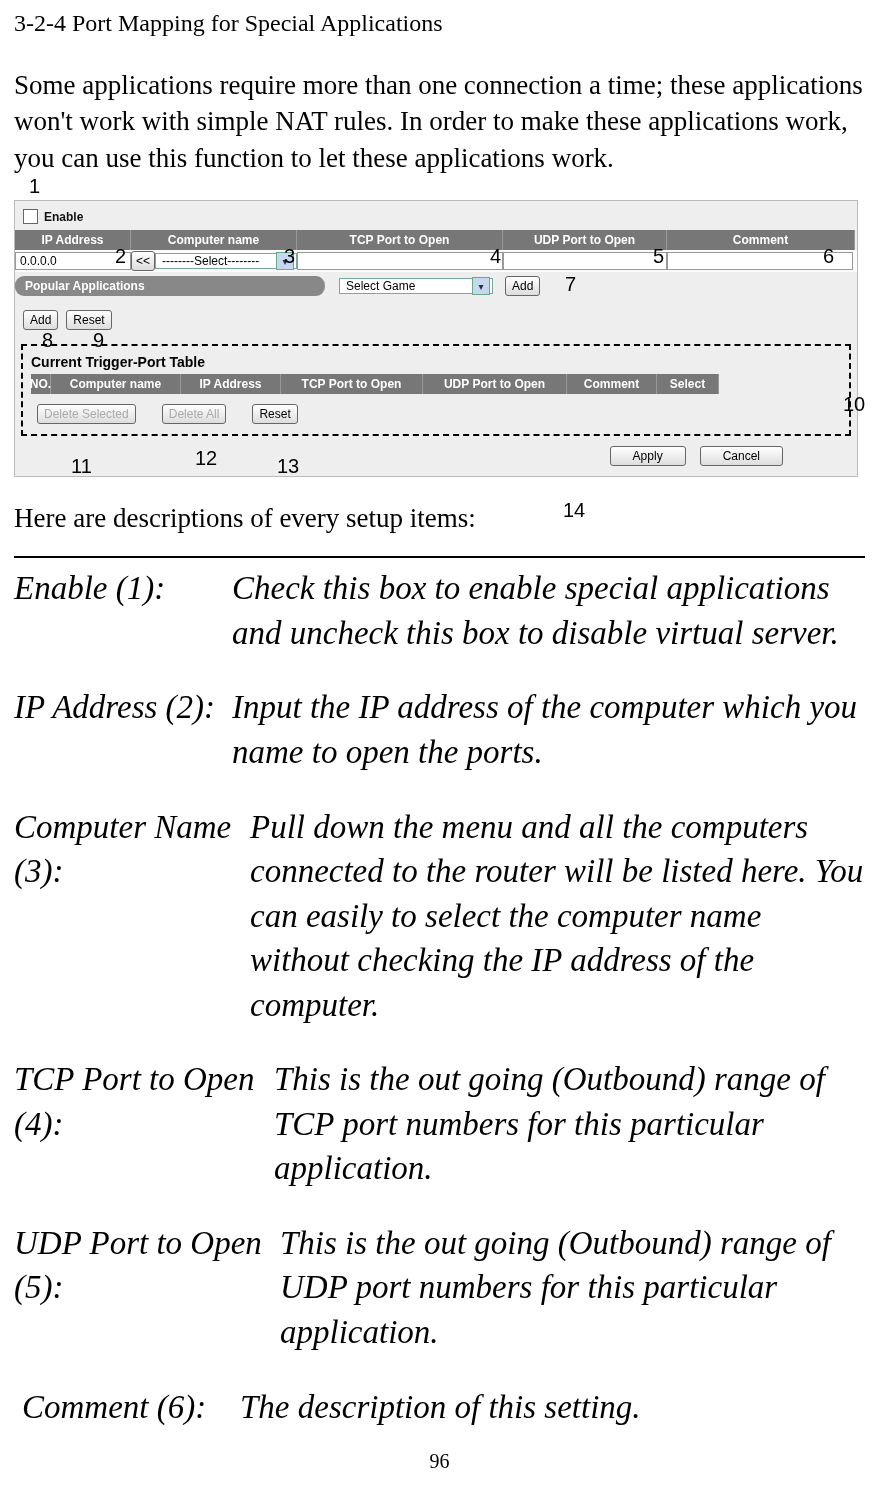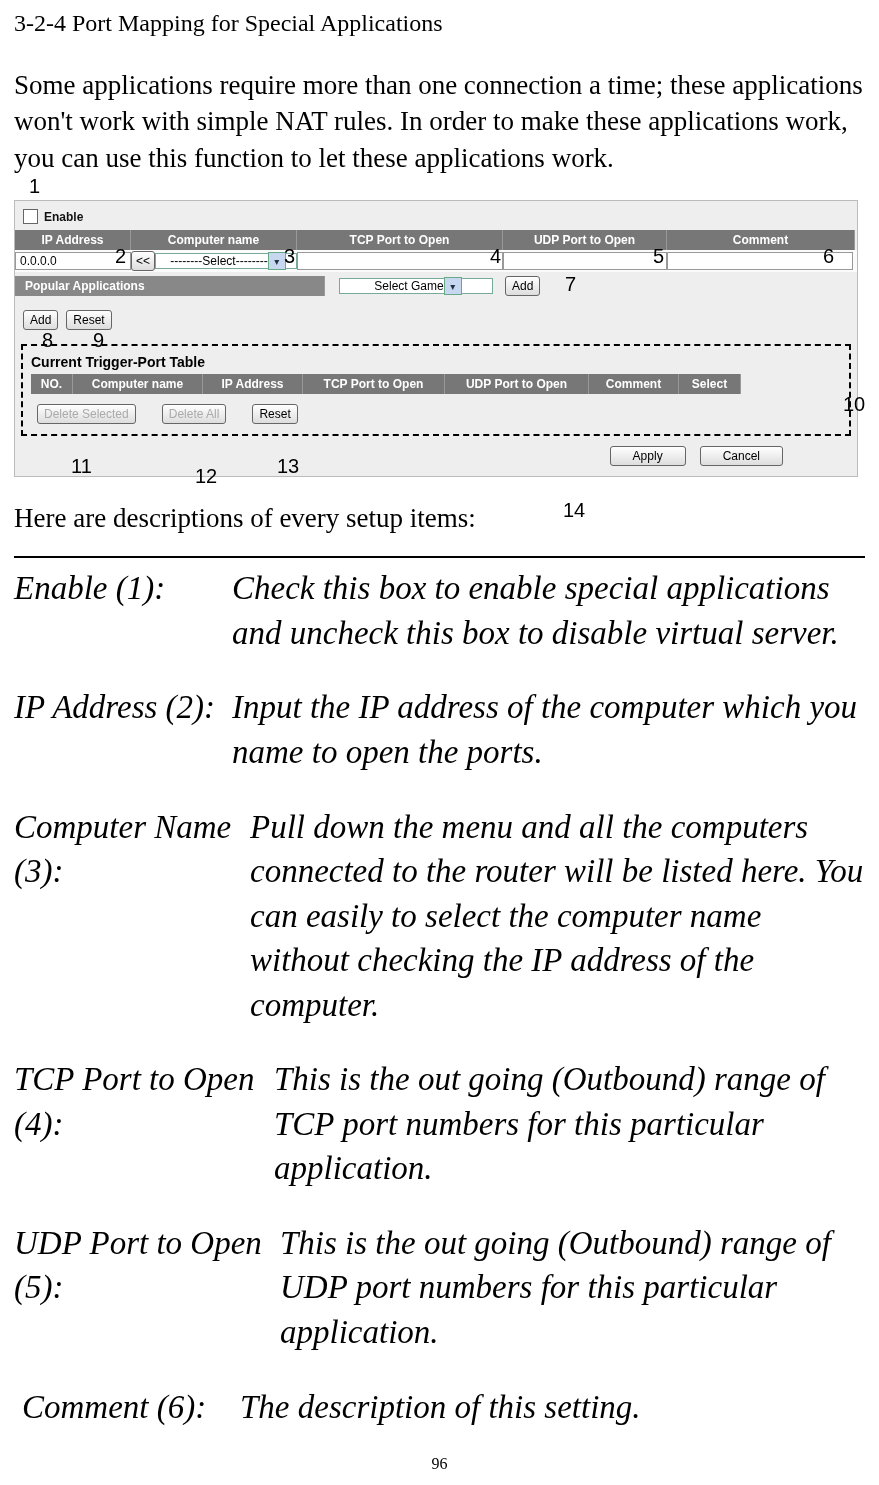--- a/index.html
+++ b/index.html
@@ -22,21 +22,21 @@
   .inp{height:18px;border:1px solid #999;background:#fff;font-size:12px;
     box-sizing:border-box;padding:1px 4px;}
   .btn{height:20px;border:1px solid #666;border-radius:3px;
     background:linear-gradient(#fff,#ddd);font-size:12px;padding:0 6px;
     display:inline-flex;align-items:center;justify-content:center;
     box-sizing:border-box;cursor:pointer;}
   .btn.wide{padding:0 22px;}
   .btn.dis{color:#aaa;cursor:default;}
   .sel{height:16px;border:1px solid #7a9;background:#fff;font-size:12px;
     box-sizing:border-box;display:inline-flex;align-items:center;
-    justify-content:center;padding:0 2px 0 6px;}
+    justify-content:space-between;padding:0 2px 0 6px;}
   .sel .arrow{width:16px;height:16px;background:#c6d7ef;border:1px solid #6a8;
     display:inline-flex;align-items:center;justify-content:center;font-size:10px;color:#234;}
   .row2{display:flex;align-items:center;height:28px;}
   .row3{display:flex;align-items:center;gap:8px;padding:10px 0 0 8px;}
   .dash-box{margin:14px 6px 0;border:2px dashed #000;padding:8px 8px 10px;}
   .tbl-title{font-weight:bold;font-size:14px;margin:0 0 4px;}
   .tbl-hdr-row{display:flex;}
   .thdr{background:#777;color:#fff;font-weight:bold;font-size:12px;height:20px;
     display:flex;align-items:center;justify-content:center;border-right:1px solid #999;
     box-sizing:border-box;}
@@ -46,21 +46,21 @@
   
   .ann{position:absolute;font-family:Arial,sans-serif;font-size:20px;
     font-weight:normal;color:#000;pointer-events:none;}
   .desc-intro{font-size:27px;margin:26px 0 22px;}
   hr.sep{border:none;border-top:2px solid #000;margin:0 0 8px;}
   .desc{font-size:33px;font-style:italic;line-height:1.35;}
   .desc .row{display:flex;margin-bottom:30px;}
   .desc .k{width:218px;flex:none;}
   .desc .v{flex:1;}
   .pg{position:absolute;bottom:12px;left:0;right:0;text-align:center;
-    font-size:16px;font-family:"Times New Roman",serif;}
+    font-size:20px;font-family:"Times New Roman",serif;}
 </style>
 </head>
 <body>
 
 <div class="page">
 
   <div class="h1">3-2-4 Port Mapping for Special Applications</div>
 
   <div class="para">Some applications require more than one connection a time; these applications won't work with simple NAT rules. In order to make these applications work, you can use this function to let these applications work.</div>
 
@@ -70,21 +70,21 @@
     <span class="ann" style="left:100px;top:44px;">2</span>
     <span class="ann" style="left:269px;top:44px;">3</span>
     <span class="ann" style="left:475px;top:44px;">4</span>
     <span class="ann" style="left:638px;top:44px;">5</span>
     <span class="ann" style="left:808px;top:44px;">6</span>
     <span class="ann" style="left:550px;top:72px;">7</span>
     <span class="ann" style="left:27px;top:128px;">8</span>
     <span class="ann" style="left:78px;top:128px;">9</span>
     <span class="ann" style="left:828px;top:192px;">10</span>
     <span class="ann" style="left:56px;top:254px;">11</span>
-    <span class="ann" style="left:180px;top:264px;">12</span>
+    <span class="ann" style="left:180px;top:246px;">12</span>
     <span class="ann" style="left:262px;top:254px;">13</span>
     <span class="ann" style="left:548px;top:298px;">14</span>
 
     <div class="enable-row">
       <span class="chk"></span>
       <span class="lbl-b">Enable</span>
     </div>
 
     <div class="hdr-row">
       <div class="hdr" style="width:116px;">IP Address</div>
@@ -100,39 +100,39 @@
       <span class="sel" style="width:142px;">
         <span>--------Select--------</span>
         <span class="arrow">▾</span>
       </span>
       <input class="inp" style="width: 206px;">
       <input class="inp" style="width: 164px;">
       <input class="inp" style="width: 186px;">
     </div>
 
     <div class="row2">
-      <div class="hdr" style="width:310px;justify-content:flex-start;padding-left:10px;background:#888;">Popular Applications</div>
+      <div class="hdr" style="width:310px;justify-content:flex-start;padding-left:10px;background:#888;border-radius:9px;">Popular Applications</div>
       <div style="width:14px;"></div>
       <span class="sel" style="width:154px;">
         <span>Select Game</span>
         <span class="arrow">▾</span>
       </span>
       <div style="width:12px;"></div>
       <span class="btn">Add</span>
     </div>
 
     <div class="row3">
       <span class="btn">Add</span>
       <span class="btn">Reset</span>
     </div>
 
     <div class="dash-box">
       <div class="tbl-title">Current Trigger-Port Table</div>
       <div class="tbl-hdr-row">
-        <div class="thdr" style="width:42px;">NO.</div>
+        <div class="thdr" style="width:20px;">NO.</div>
         <div class="thdr" style="width:130px;">Computer name</div>
         <div class="thdr" style="width:100px;">IP Address</div>
         <div class="thdr" style="width:142px;">TCP Port to Open</div>
         <div class="thdr" style="width:144px;">UDP Port to Open</div>
         <div class="thdr" style="width:90px;">Comment</div>
         <div class="thdr" style="width:62px;">Select</div>
       </div>
       <div class="trow-btns">
         <span class="btn dis">Delete Selected</span>
         <span class="btn dis">Delete All</span>

